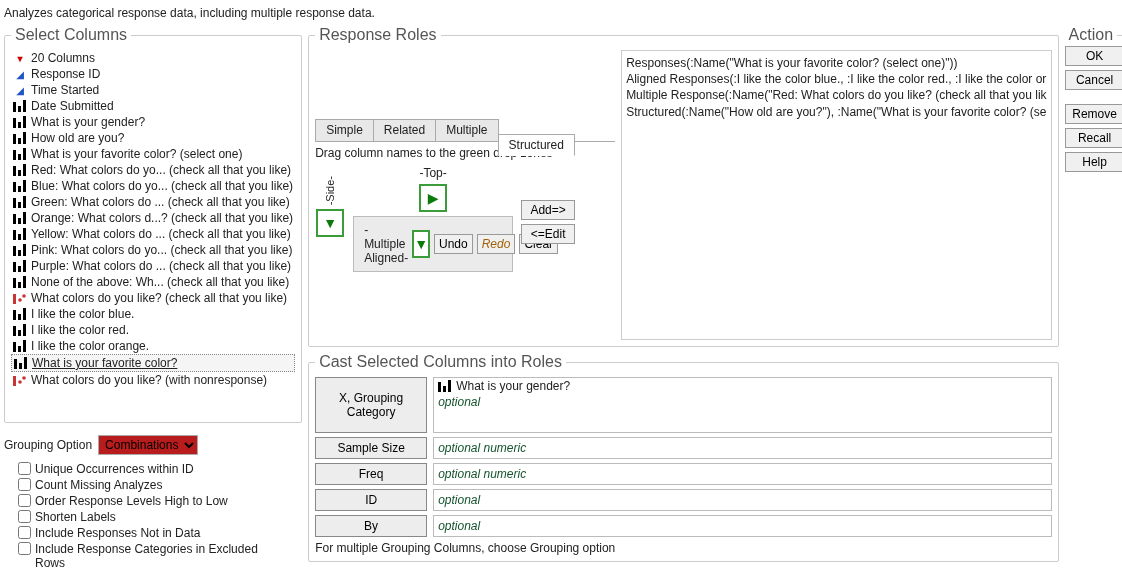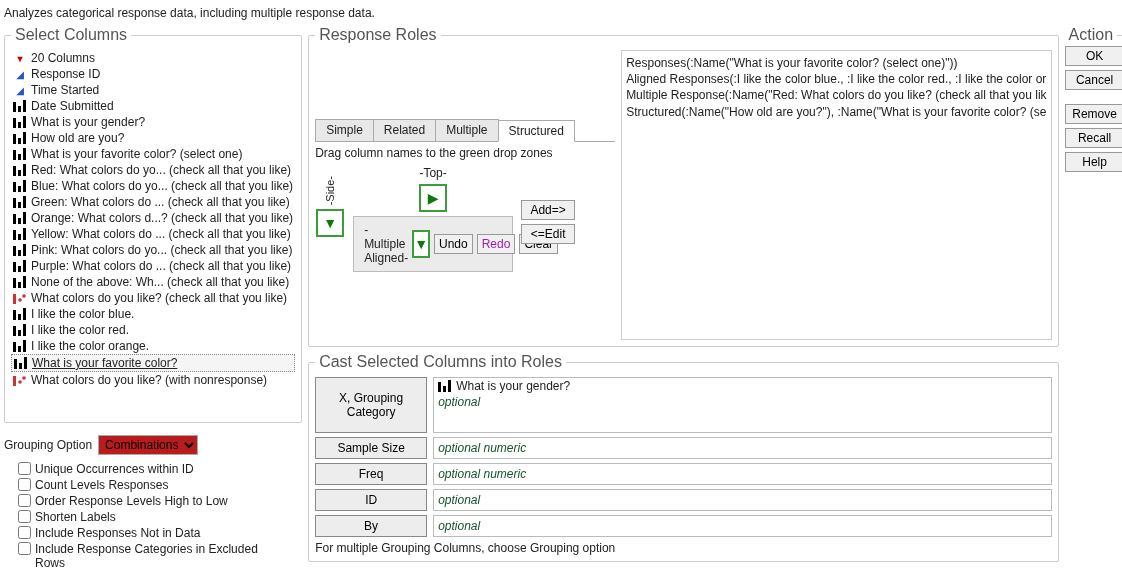--- a/index.html
+++ b/index.html
@@ -18,30 +18,30 @@
   .tri-red { color: #c00; font-weight: bold;}
   .tri-blue { color: #2255cc; }
   .group-opt { display:flex; align-items:center; gap:6px; margin: 6px 0; }
   select { font-size: 12px; border:1px solid #aaa; background:#b91c1c; padding:1px 2px;}
   .checkline { display:flex; gap:4px; padding:1px 14px;}
   input[type=checkbox] { width:13px; height:13px; margin:0; }
 
   
   .tabs { display:flex; gap:0; border-bottom:1px solid #aaa; margin-bottom:4px;}
   .tab { padding:3px 10px; border:1px solid #aaa; border-bottom:none; background:#e8e8e8; margin-right:-1px; cursor:default;}
-  .tab.active { background:#fff; border-bottom:1px solid #fff; position:relative; top:1px; }
+  .tab.active { background:#fff; border-bottom:1px solid #fff; position:relative; top:15px; }
   .rr-body { display:flex; gap:6px; align-items:center; }
   .structured-area { flex-shrink:0; display:flex; flex-direction:column; gap:6px; width:300px;}
   .drop-box { width:28px; height:28px; border:2px solid #3a9d3a; display:flex; align-items:center; justify-content:center; background:#fff;}
   .green-arrow { color:#0a7a0a; font-size:14px; line-height:1; }
   .dz-mid { background:#ebebeb; border:1px solid #bbb; padding:6px 10px; width:160px; display:flex; flex-direction:row; align-items:center; gap:4px;}
   .sidebar-v { width:30px; display:flex; flex-direction:column; align-items:center; gap:4px; padding-top:10px;}
   .rot { writing-mode: vertical-rl; transform: rotate(180deg); font-size:11px; }
   .btn-slim { width:56px; padding:2px 4px; font-size:12px; border:1px solid #999; background:#f0f0f0; text-align:center;}
-  .btn-slim:disabled,.btn-slim.disabled { color:#a21caf; }
+  .btn-slim:disabled,.btn-slim.disabled { color:#a16207;font-style:italic; }
   .add-col { width:60px; display:flex; flex-direction:column; gap:4px; align-items:flex-start;}
   .btn { padding:2px 6px; border:1px solid #999; background:#f0f0f0; font-size:12px; min-width:54px; text-align:center;}
   .script-box { flex:1; height:290px; border:1px solid #ccc; padding:4px; overflow:hidden; white-space:nowrap; font-size:12px; background:#fff;}
   .script-box div { white-space:nowrap; line-height:1.35;}
 
   
   .role-row { display:flex; gap:6px; align-items:stretch; margin-bottom:4px;}
   .role-btn { width:112px; border:1px solid #888; background:#ededed; font-size:12px; padding:2px 4px; text-align:center;}
   .role-box { flex:1; border:1px solid #bbb; min-height:22px; padding:1px 4px; display:flex; align-items:center; gap:4px;}
   .role-box .placeholder { color:#14532d; font-style:italic;}
@@ -244,21 +244,21 @@
         <option>Combinations</option>
       </select>
     </div>
     <div id="checkboxes">
         <label class="checkline">
           <input type="checkbox" style="">
           <span>Unique Occurrences within ID</span>
         </label>
         <label class="checkline">
           <input type="checkbox" style="">
-          <span>Count Levels Responses</span>
+          <span>Count Missing Analyzes</span>
         </label>
         <label class="checkline">
           <input type="checkbox" style="">
           <span>Order Response Levels High to Low</span>
         </label>
         <label class="checkline">
           <input type="checkbox" style="">
           <span>Shorten Labels</span>
         </label>
         <label class="checkline">

